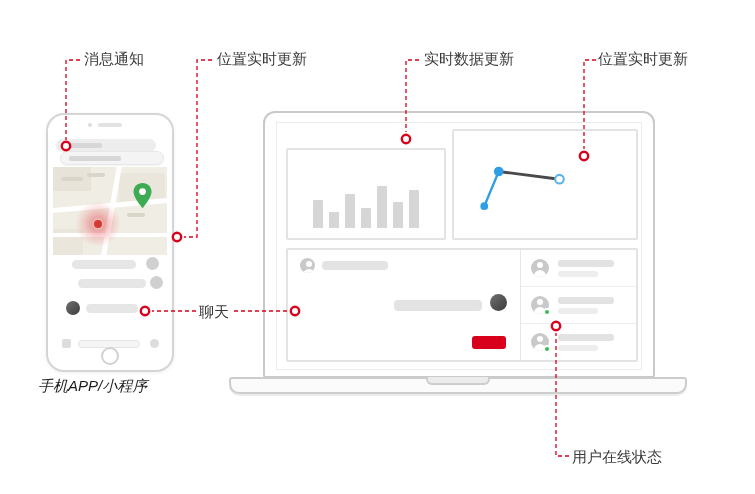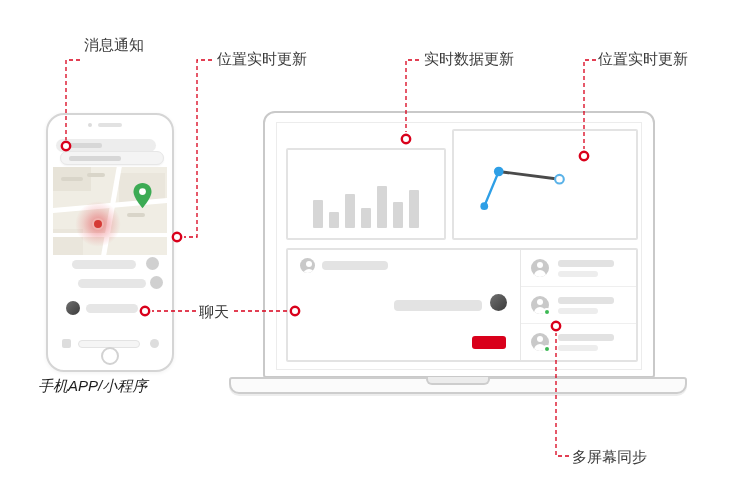--- a/index.html
+++ b/index.html
@@ -57,26 +57,26 @@
   .user-bars .b1{width:56px;height:7px;border-radius:3px;background:#e2e2e2;margin-bottom:4px;}
   .user-bars .b2{width:40px;height:6px;border-radius:3px;background:#ededed;}
   .lt-base{position:absolute;left:229px;top:377px;width:458px;height:17px;border:2px solid #cdcdcd;border-radius:3px 3px 10px 10px;background:#fbfbfb;z-index:3;box-shadow:0 2px 0 rgba(0,0,0,.07);}
   .lt-notch{position:absolute;left:50%;top:-2px;transform:translateX(-50%);width:64px;height:8px;background:#ececec;border:2px solid #cdcdcd;border-top:none;border-radius:0 0 6px 6px;}
 </style>
 </head>
 <body>
 
 <div class="canvas">
 
-  <div class="callout" style="left:84px;top:36px">消息通知</div>
+  <div class="callout" style="left:84px;top:50px">消息通知</div>
   <div class="callout" style="left:217px;top:50px">位置实时更新</div>
   <div class="callout" style="left:424px;top:50px">实时数据更新</div>
   <div class="callout" style="left:598px;top:50px">位置实时更新</div>
   <div class="callout" style="left:199px;top:303px">聊天</div>
-  <div class="callout" style="left:572px;top:448px">多屏幕同步</div>
+  <div class="callout" style="left:572px;top:448px">用户在线状态</div>
   <div class="caption" style="left:38px;top:377px">手机APP/小程序</div>
 
   <div class="phone">
     <div class="cam"></div>
     <div class="speaker"></div>
     <div class="notif notif1">
         <div class="nbar"></div>
       </div>
     <div class="notif notif2">
         <div class="nbar" style="left:8px;top:4px;width:52px"></div>

